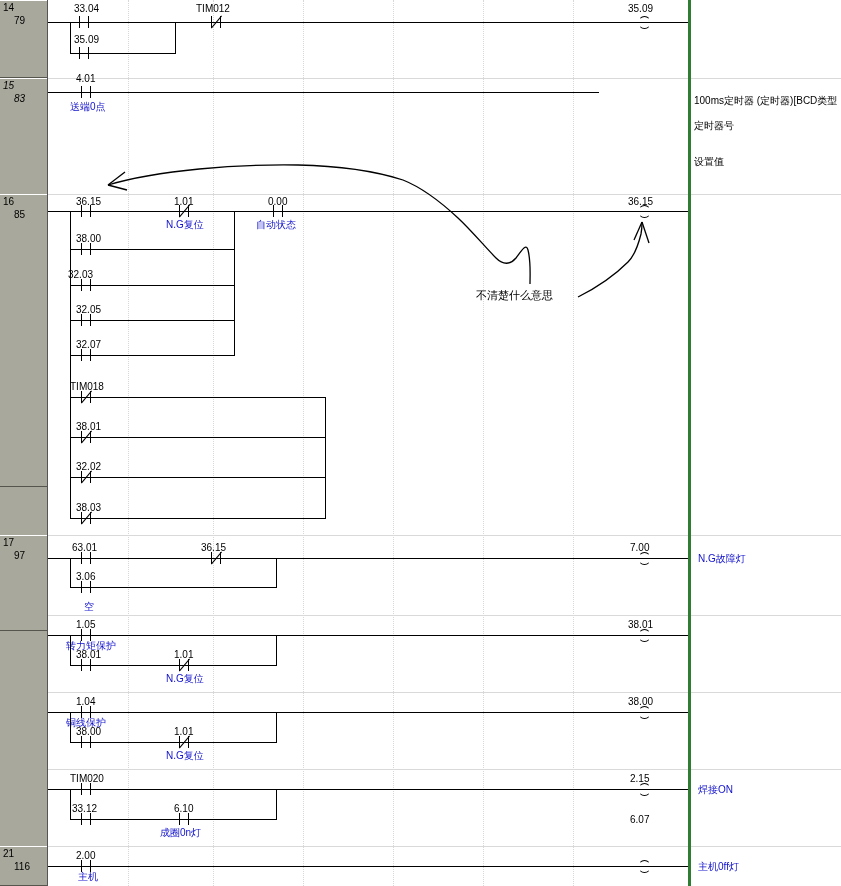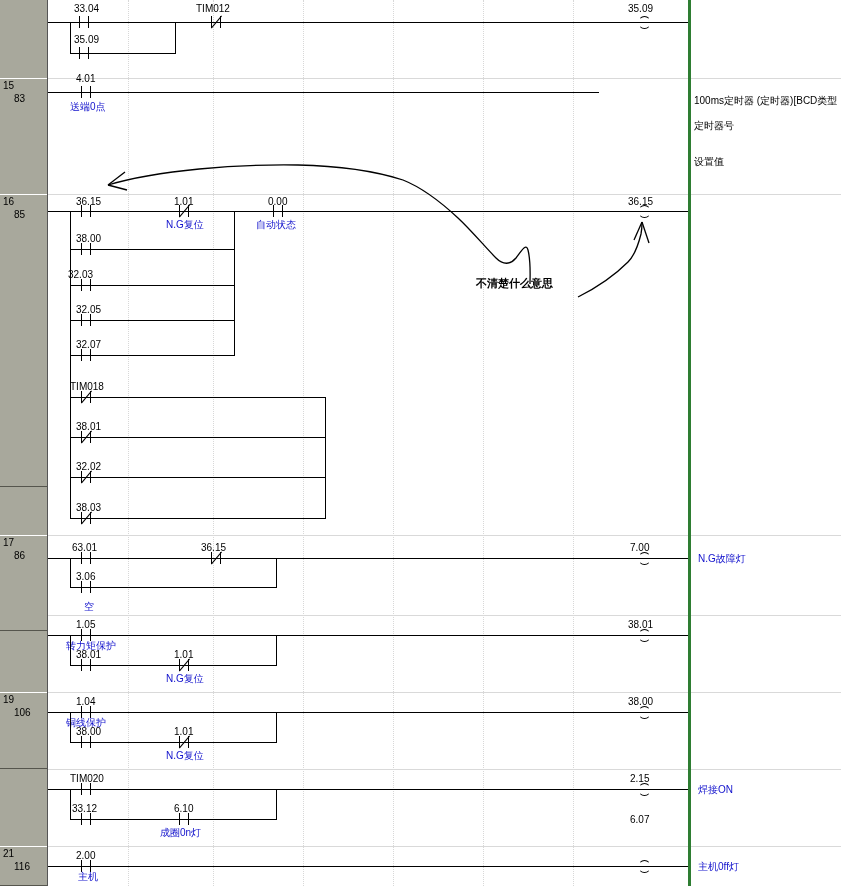--- a/index.html
+++ b/index.html
@@ -125,35 +125,35 @@
     position:absolute; font-size:11px; color:#000; white-space:nowrap;
   }
   svg.annot { position:absolute; left:0; top:0; width:793px; height:886px; pointer-events:none; }
 </style>
 </head>
 <body>
 
 <div id="app">
 
   <div class="gutter">
-    <div class="gutter-cell" style="top:78px;height:124px;">
+    <div class="gutter-cell" style="top:0px;height:78px;">
+      <span class="rnum">14</span>
+      <span class="stepnum">79</span>
+    </div>
+    <div class="gutter-cell" style="top:78px;height:124px;font-style:italic;">
       <span class="rnum">15</span>
       <span class="stepnum">83</span>
     </div>
     <div class="gutter-cell" style="top:194px;height:293px;">
       <span class="rnum">16</span>
       <span class="stepnum">85</span>
     </div>
     <div class="gutter-cell" style="top:535px;height:96px;">
       <span class="rnum">17</span>
-      <span class="stepnum">86</span>
-    </div>
-    <div class="gutter-cell" style="top:692px;height:77px;">
-      <span class="rnum">19</span>
-      <span class="stepnum">106</span>
+      <span class="stepnum">97</span>
     </div>
     <div class="gutter-cell" style="top:846px;height:40px;">
       <span class="rnum">21</span>
       <span class="stepnum">116</span>
     </div>
   </div>
 
   <div class="canvas">
 
     <div class="dotcol" style="left:80px;"></div>
@@ -455,16 +455,16 @@
                C375,188 395,204 410,218 C423,230 438,248 448,258
                C455,265 462,265 468,258 C474,250 478,243 480,250
                C483,262 482,274 482,284" fill="none" stroke="#000000" stroke-width="1.3"></path>
       <path d="M60,185 L77,172" fill="none" stroke="#000000" stroke-width="1.3"></path>
       <path d="M60,185 L79,190" fill="none" stroke="#000000" stroke-width="1.3"></path>
       <path d="M530,297 C548,288 566,276 580,262 C586,256 590,246 593,234
                C594,229 594,225 594,222" fill="none" stroke="#000000" stroke-width="1.3"></path>
       <path d="M594,222 L586,240" fill="none" stroke="#000000" stroke-width="1.3"></path>
       <path d="M594,222 L601,243" fill="none" stroke="#000000" stroke-width="1.3"></path>
     </svg>
-    <span class="annot-text" style="left:428px; top:276px;font-weight:bold;">不清楚什么意思</span>
+    <span class="annot-text" style="left:428px; top:288px;">不清楚什么意思</span>
 
   </div>
 </div>
 
 </body></html>

